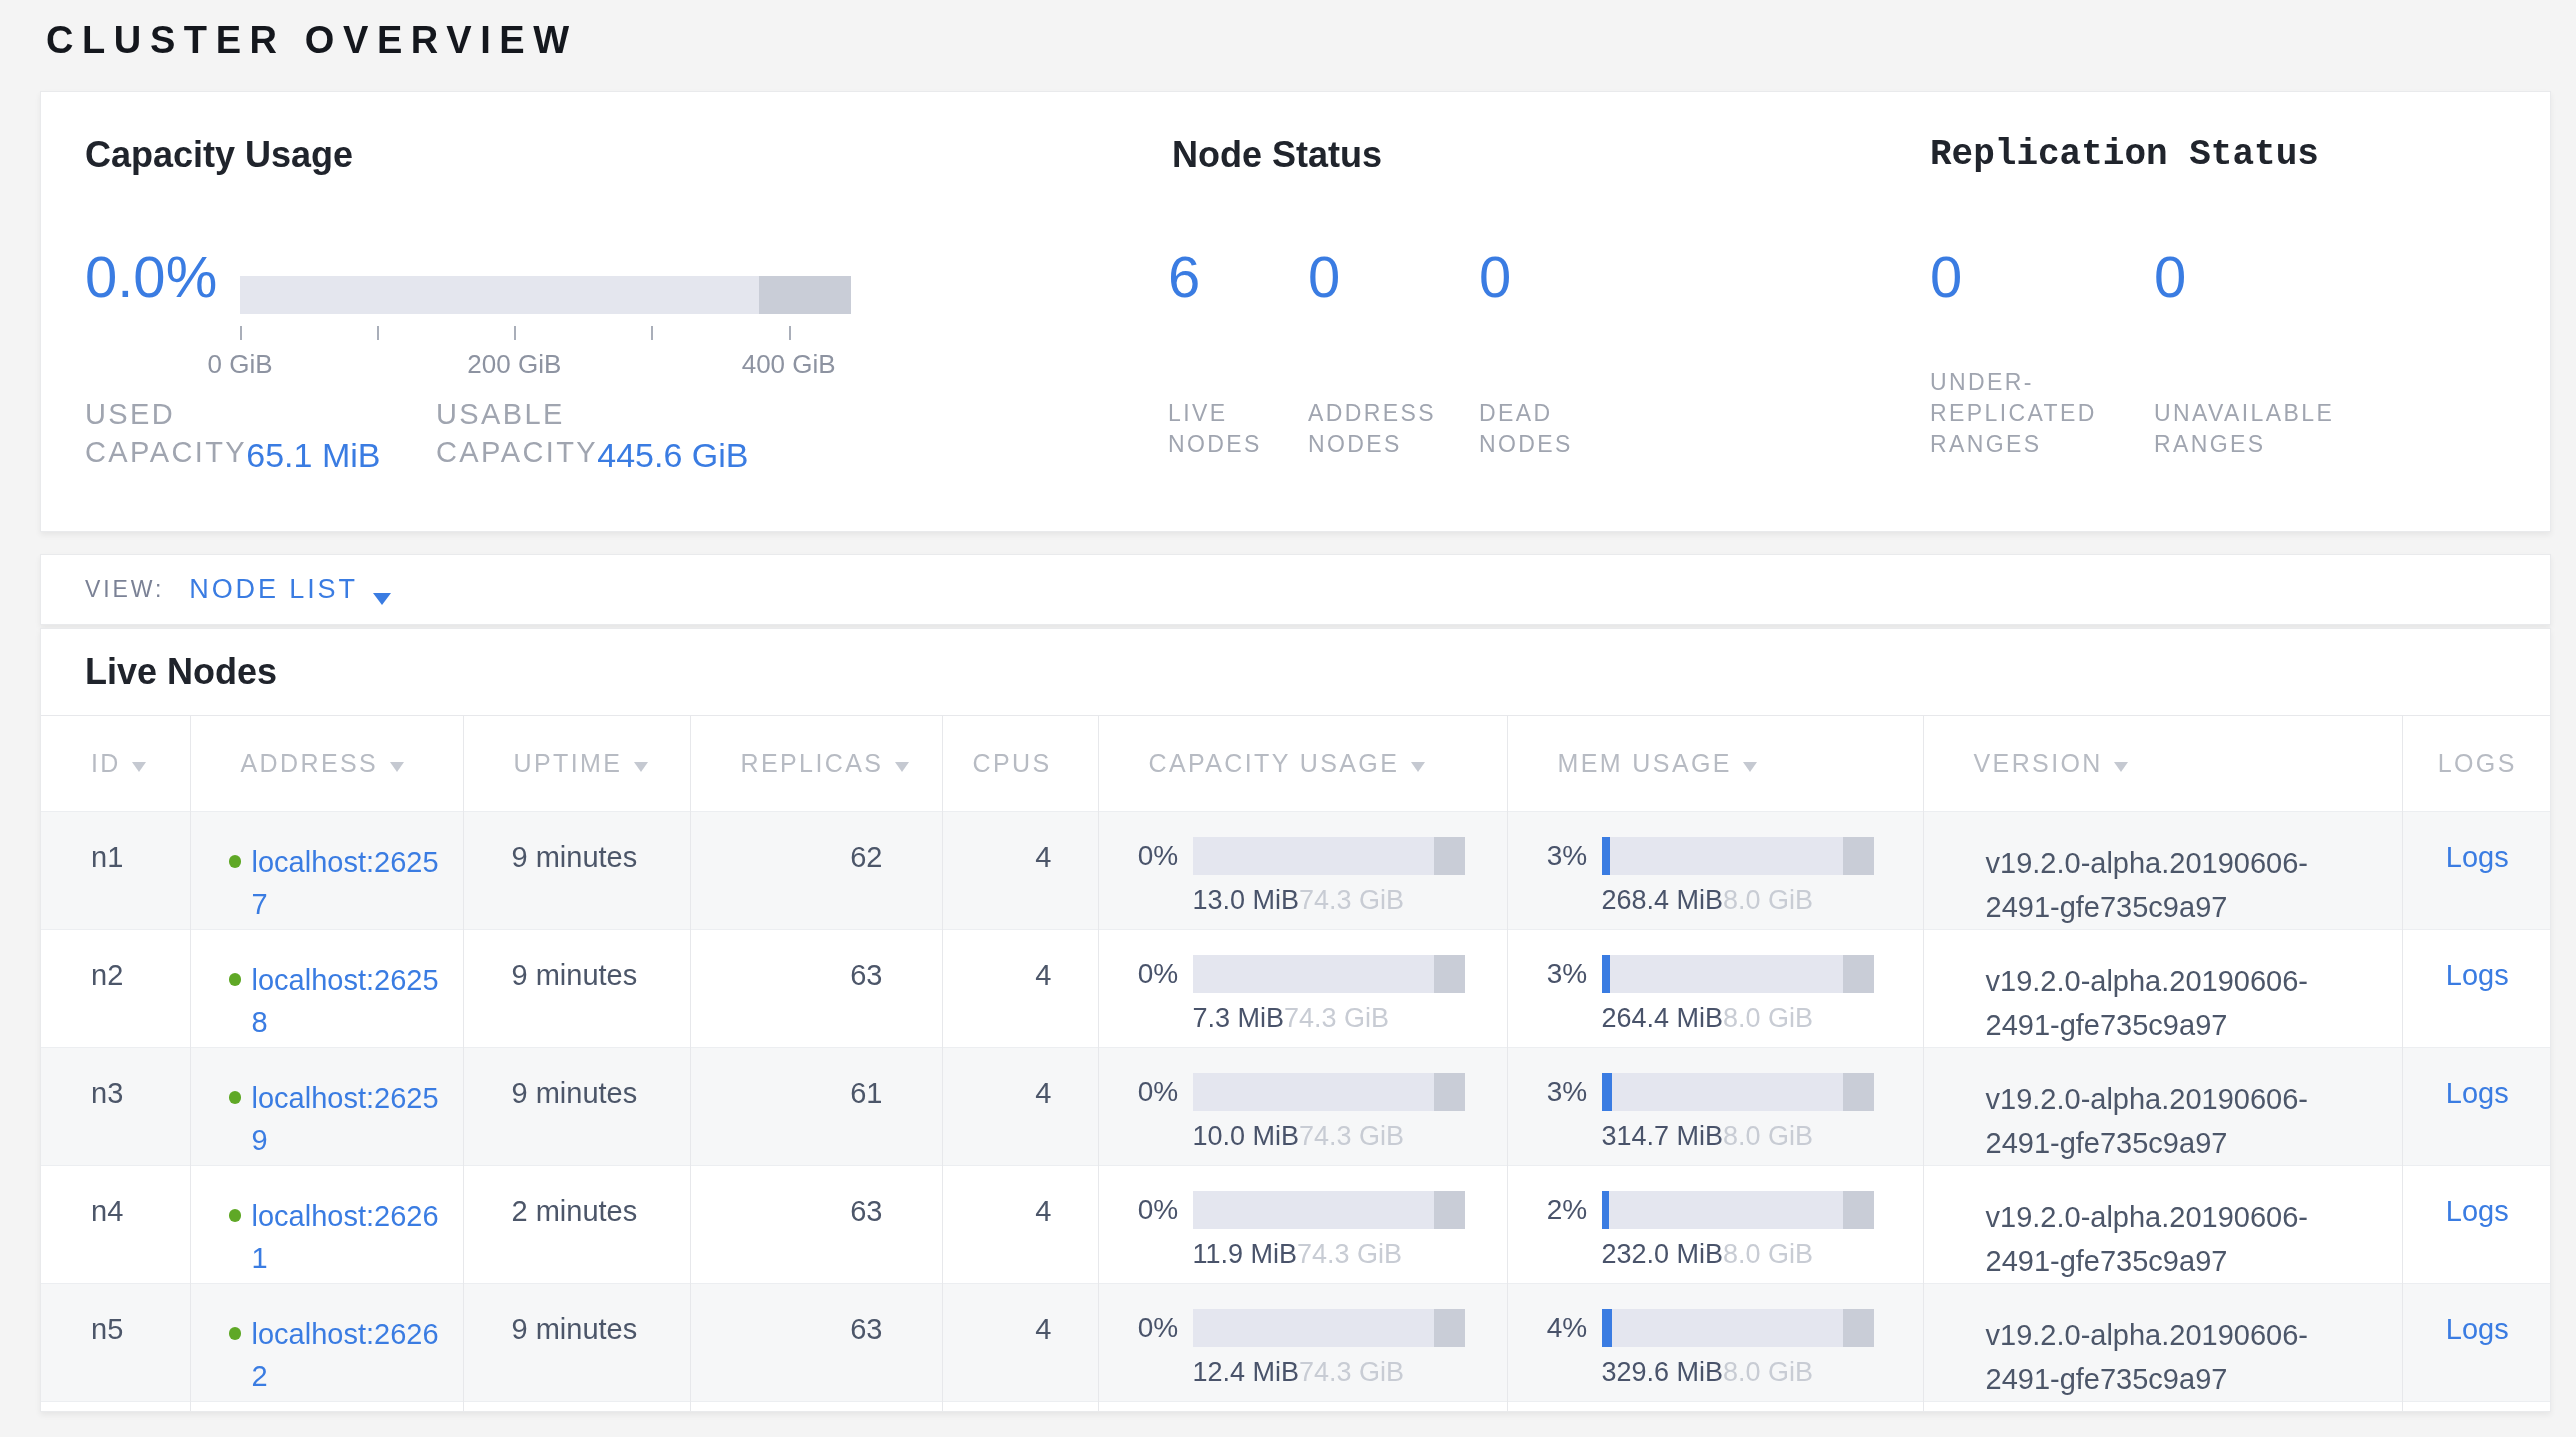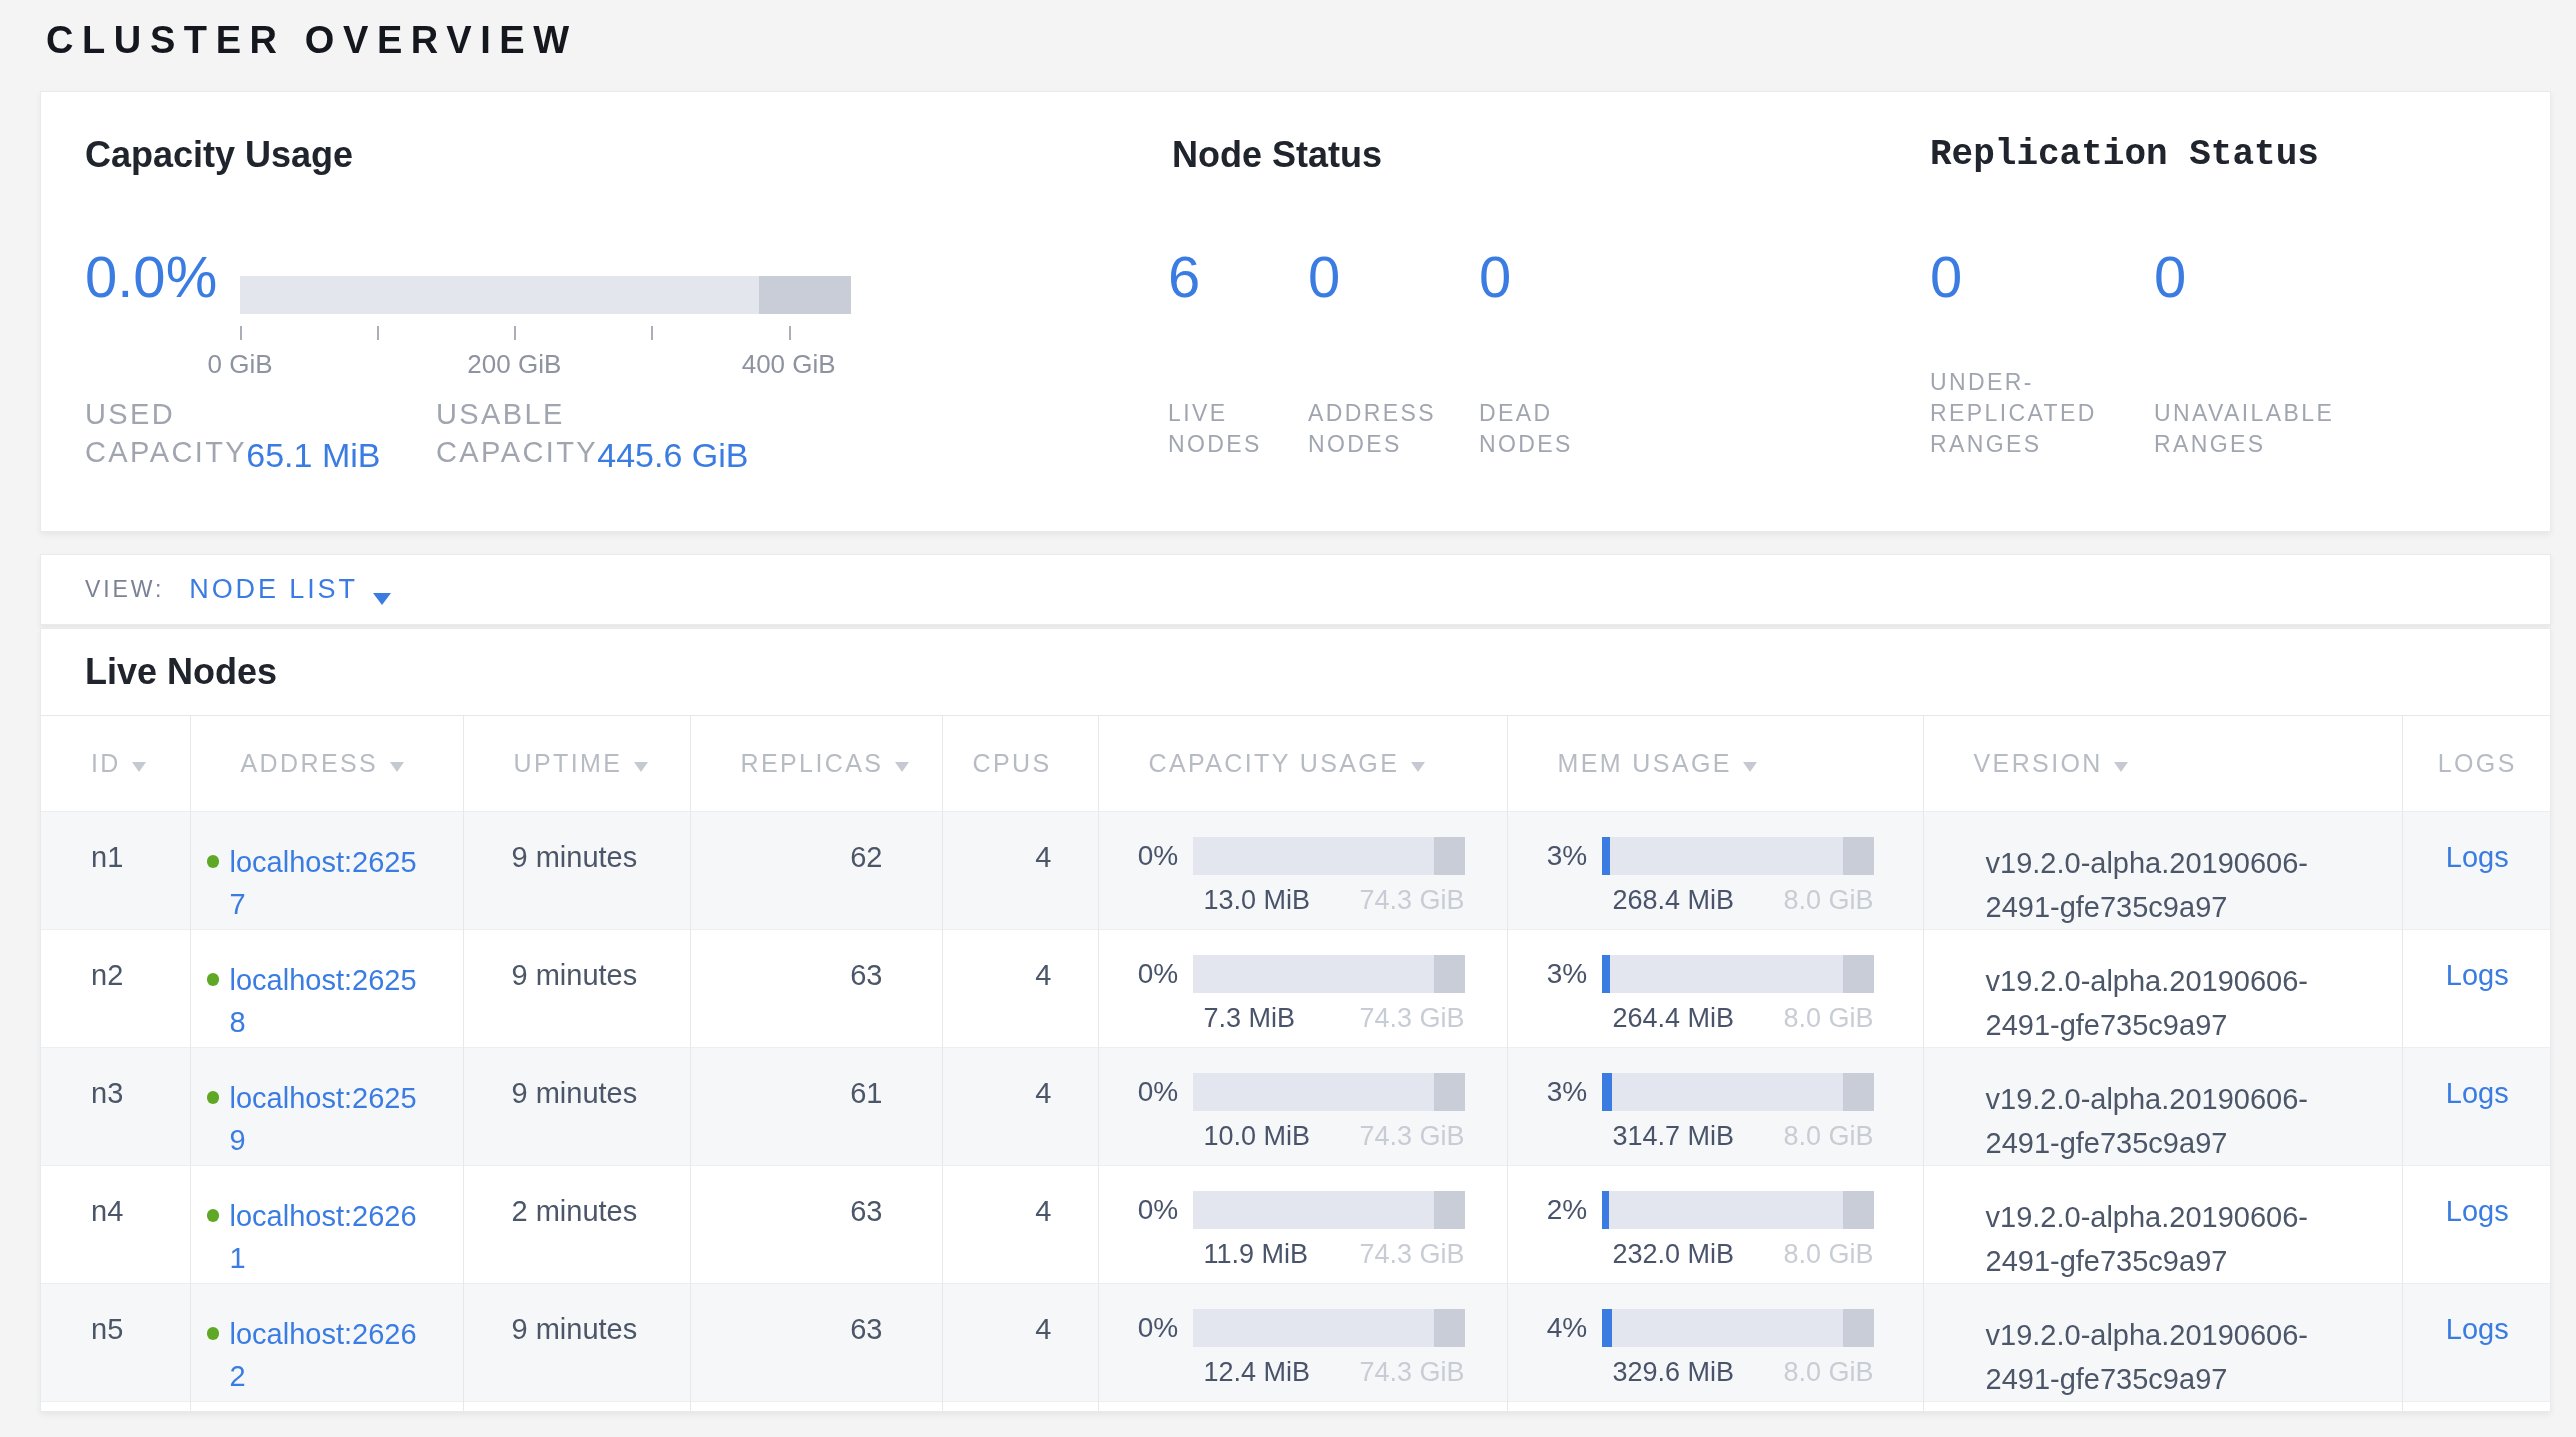--- a/index.html
+++ b/index.html
@@ -76,35 +76,35 @@
     border-left:7.7px solid transparent; border-right:7.7px solid transparent;
     border-top:10.5px solid #c5c9d1; vertical-align:baseline;
   }
   tbody tr:nth-child(odd) { background:#f6f7f8; }
   tbody tr:nth-child(even) { background:#fff; }
   tbody td {
     height:115px; vertical-align:top; padding-top:29px;
     font-size:29px; color:#4c5669; border-top:1px solid #eceef1;
   }
   td.cell-id { padding-left:50px; }
-  td.cell-address { padding-left:16px; }
+  td.cell-address { padding-left:38px; }
   .addr-wrap { display:flex; align-items:flex-start; }
   .live-dot { flex:0 0 auto; width:12.5px; height:12.5px; border-radius:50%; background:#5fa826; margin:14.4px 10.5px 0 0; }
   .addr-link { display:block; width:197px; word-break:break-all; line-height:42px; color:#3a7ce2; }
   td.cell-uptime { padding-left:48px; }
   td.cell-replicas { text-align:right; padding-right:59px; }
   td.cell-cpus { text-align:right; padding-right:46px; }
   td.cell-usage { padding-top:25px; }
   .usage { display:flex; }
   .usage-pct { width:94px; text-align:right; padding-right:14.4px; line-height:38px; font-size:28px; color:#49536a; }
   .meter { width:272px; }
   .meter-bar { position:relative; height:38px; background:#e4e6ef; }
   .meter-fill { position:absolute; left:0; top:0; bottom:0; background:#3a7ce2; }
   .meter-cap { position:absolute; right:0; top:0; bottom:0; width:31px; background:#c9cdd7; }
-  .meter-vals { display:flex; justify-content:space-between; margin-top:9.6px; font-size:27px;margin-left:11px; }
+  .meter-vals { display:flex; margin-top:9.6px; font-size:27px; }
   .meter-used { color:#49536a; }
   .meter-max { color:#c8ccd4; }
   td.cell-version { padding-left:62px; padding-right:38px; line-height:44px; overflow-wrap:break-word; }
   td.cell-logs { text-align:center; }
   .logs-link { color:#3a7ce2; }
 </style>
 </head>
 <body>
 
 <div class="page-title">CLUSTER OVERVIEW</div>

